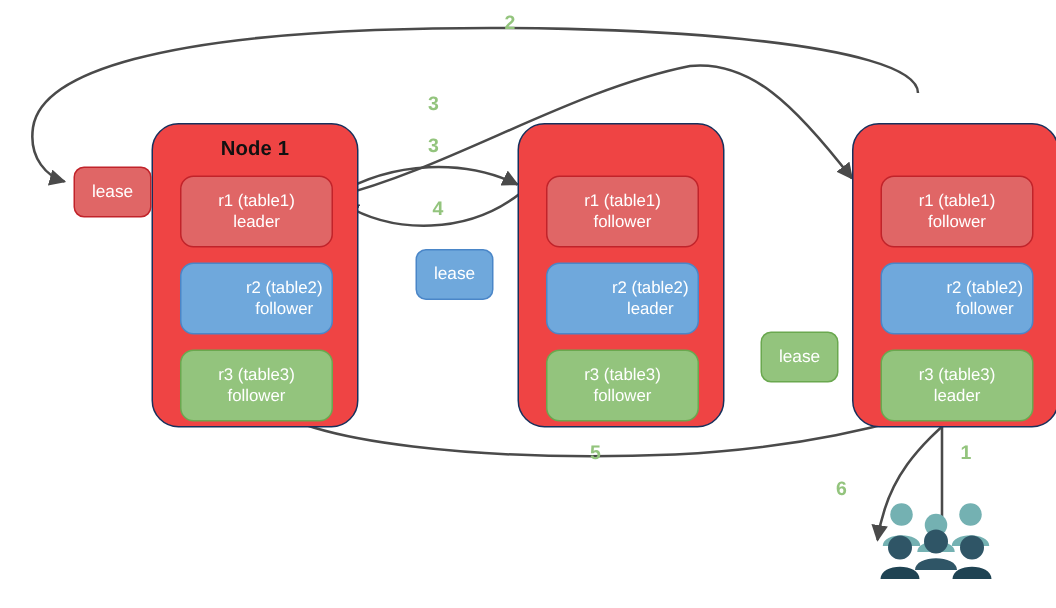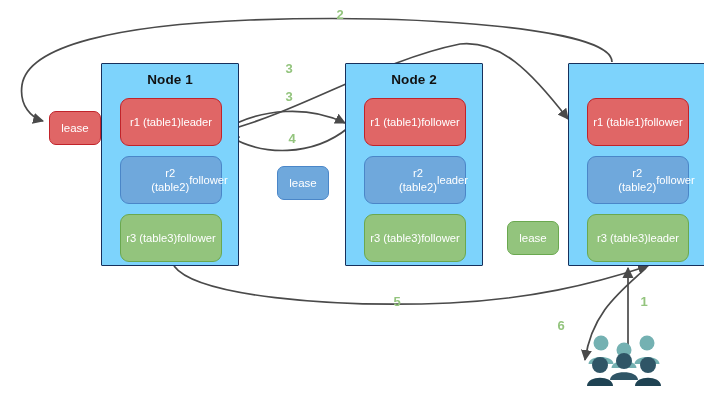--- a/index.html
+++ b/index.html
@@ -21,44 +21,45 @@
     position: absolute;
     left: 0;
     top: 0;
     width: 704px;
     height: 405px;
     pointer-events: none;
   }
   .node-box {
     position: absolute;
     border: 1.6px solid #17305c;
-    border-radius: 1px;
-    background: #7dd3fc;
+    border-radius: 18px;
+    background: #ef4444;
     box-sizing: border-box;
+    margin-top: 19px;
   }
   .node-title {
     position: absolute;
     left: 0;
     right: 0;
     top: 8px;
     text-align: center;
     font-size: 13.5px;
     font-weight: bold;
     color: #111111;
     letter-spacing: 0.1px;
   }
   .replica {
     position: absolute;
     left: 18px;
     width: 102px;
     height: 48px;
     border-radius: 9px;
     box-sizing: border-box;
     display: flex;
-    flex-direction: row;
+    flex-direction: column;
     align-items: center;
     justify-content: center;
     color: #ffffff;
     font-size: 11.2px;
     line-height: 14px;
     text-align: center;
   }
   .replica .ln { display: block; }
   .rep-red   { background: #e06666; border: 1.6px solid #c1232a; }
   .rep-blue  { background: #6fa8dc; border: 1.6px solid #4a86c8; padding-left: 37px; }
@@ -133,21 +134,20 @@
       <span class="ln">r2 (table2)</span>
       <span class="ln">follower</span>
     </div>
     <div class="replica rep-green" style="top:150px;">
       <span class="ln">r3 (table3)</span>
       <span class="ln">follower</span>
     </div>
   </div>
 
   <div class="node-box" style="left:345px; top:63px; width:138px; height:203px;">
-    <div class="node-title">Node 2</div>
     <div class="replica rep-red" style="top:34px;">
       <span class="ln">r1 (table1)</span>
       <span class="ln">follower</span>
     </div>
     <div class="replica rep-blue" style="top:92px;">
       <span class="ln">r2 (table2)</span>
       <span class="ln">leader</span>
     </div>
     <div class="replica rep-green" style="top:150px;">
       <span class="ln">r3 (table3)</span>

